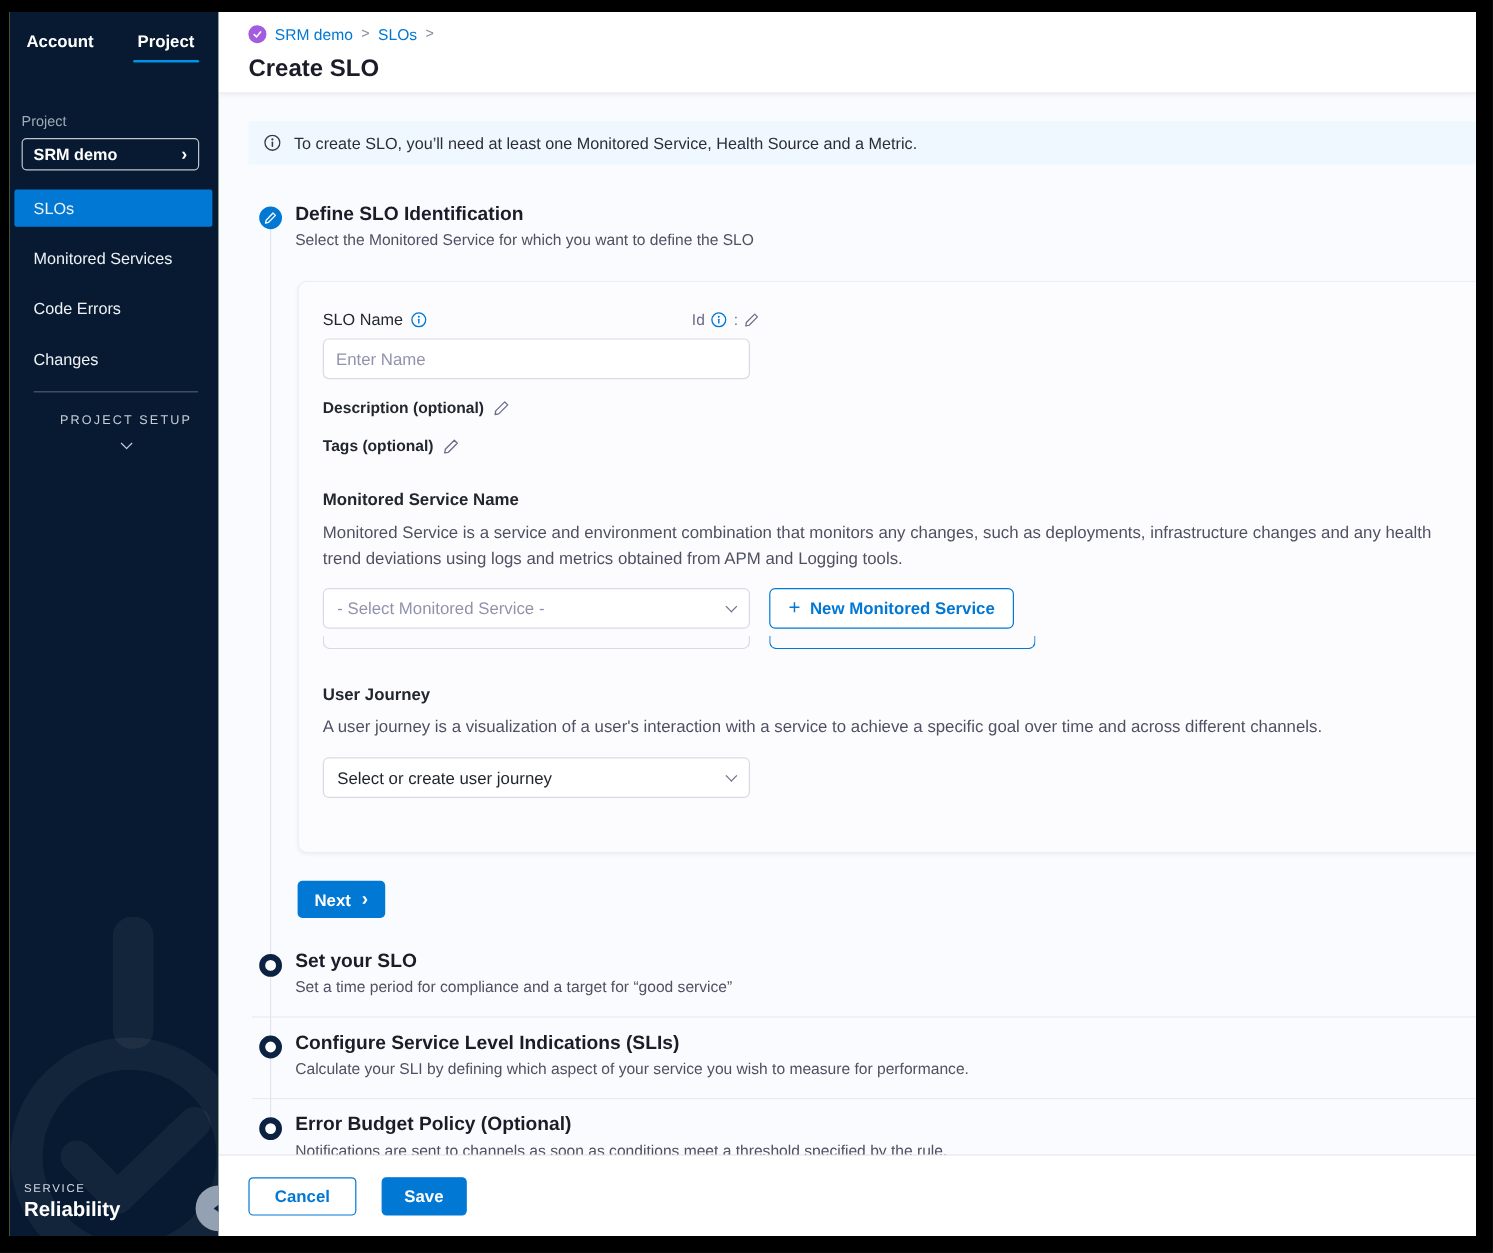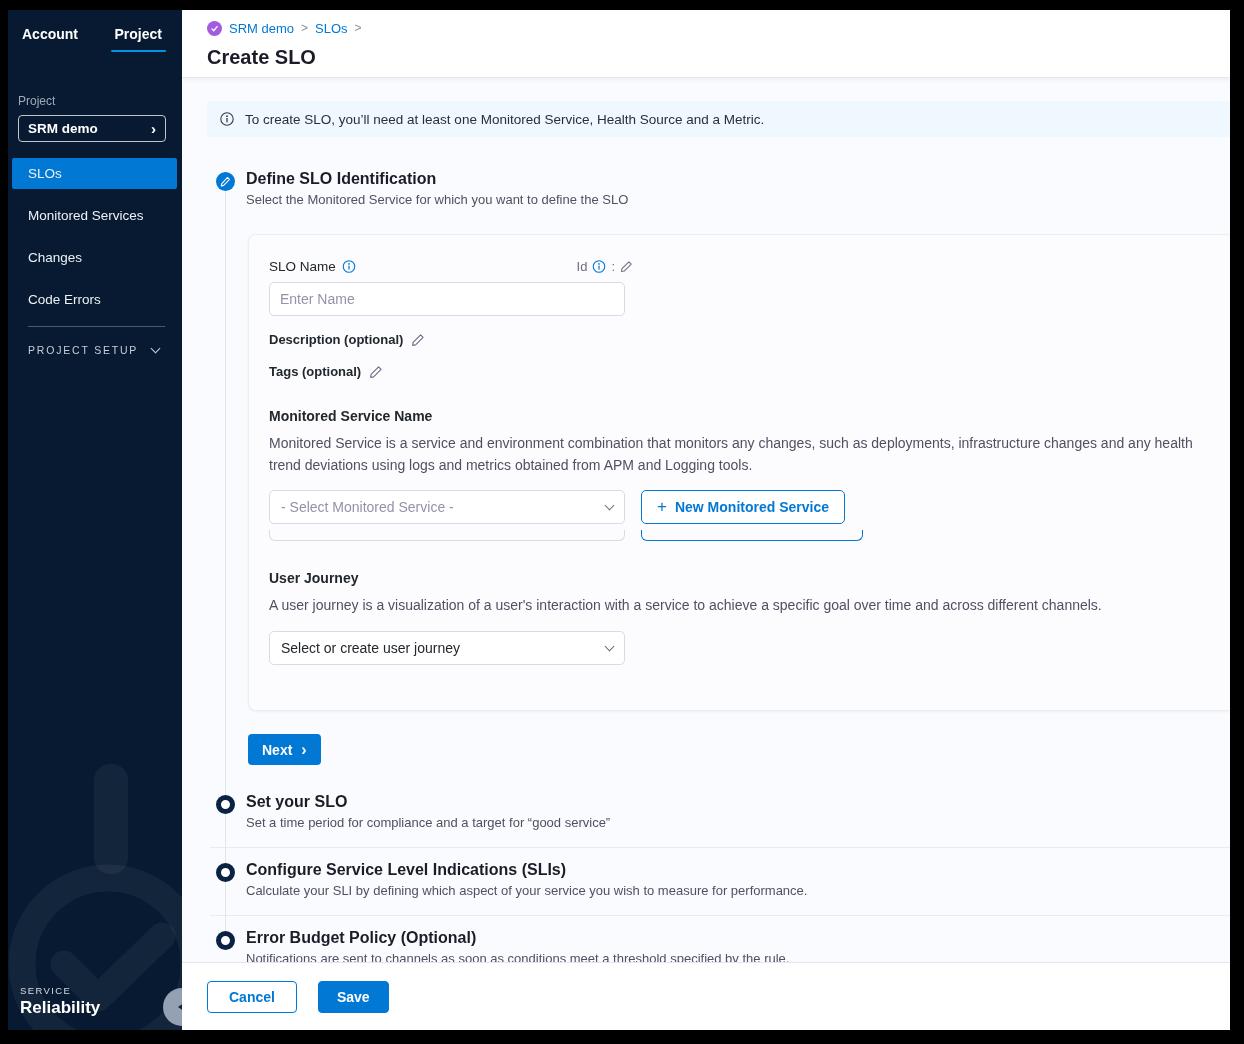--- a/index.html
+++ b/index.html
@@ -30,21 +30,21 @@
     border-radius:4px;display:flex;align-items:center;justify-content:space-between;
     padding:0 9px;font-size:13.5px;font-weight:600;cursor:pointer;}
   .proj-select .chev{font-size:15px;line-height:1;color:#fff;}
   .nav{margin-top:16px;}
   .nav-item{height:31px;display:flex;align-items:center;padding-left:20px;font-size:13.5px;
     color:#eef1f5;margin-bottom:11px;cursor:pointer;}
   .nav-item.active{background:var(--nav-active-bg);margin-left:4px;margin-right:5px;
     padding-left:16px;border-radius:2px;font-weight:500;}
   .side-divider{height:1px;background:rgba(255,255,255,.28);margin:8px 17px 0 20px;}
   .setup-row{margin-top:17px;padding-left:20px;display:flex;align-items:center;gap:14px;
-    font-size:10.5px;letter-spacing:1.8px;color:#c9ced8;cursor:pointer;}
+    font-size:10.5px;letter-spacing:1.8px;color:#c9ced8;cursor:pointer;flex-direction:column;}
   .chev-down-w{width:7px;height:7px;border-right:1.6px solid #c9ced8;border-bottom:1.6px solid #c9ced8;
     transform:rotate(45deg);margin-top:-4px;}
   .watermark{position:absolute;left:-18px;bottom:-34px;width:250px;height:300px;pointer-events:none;}
   .brand{position:absolute;left:12px;bottom:12px;}
   .brand-eyebrow{font-size:9.5px;letter-spacing:1.4px;color:#d6dae1;}
   .brand-name{font-size:17px;font-weight:700;color:#fff;margin-top:2px;}
   .collapse-btn{position:absolute;left:155px;bottom:4px;width:38px;height:38px;border-radius:50%;
     background:#94a1b2;display:flex;align-items:center;justify-content:center;cursor:pointer;z-index:6;}
   .tri-left{width:0;height:0;border-top:5px solid transparent;border-bottom:5px solid transparent;
     border-right:7px solid #0b2242;margin-right:2px;}
@@ -133,22 +133,22 @@
       <div class="scope-tab active">Project</div>
     </div>
     <div class="proj-label">Project</div>
     <div class="proj-select">
       <span>SRM demo</span>
       <span class="chev">›</span>
     </div>
     <nav class="nav">
       <div class="nav-item active">SLOs</div>
       <div class="nav-item">Monitored Services</div>
+      <div class="nav-item">Code Errors</div>
       <div class="nav-item">Changes</div>
-      <div class="nav-item">Code Errors</div>
     </nav>
     <div class="side-divider"></div>
     <div class="setup-row">
       <span>PROJECT SETUP</span>
       <span class="chev-down-w"></span>
     </div>
 
     <svg class="watermark" viewBox="0 0 250 300">
       <g stroke="rgba(255,255,255,0.05)" fill="none">
         <rect x="104" y="0" width="34" height="110" rx="16" fill="rgba(255,255,255,0.05)" stroke="none"></rect>

